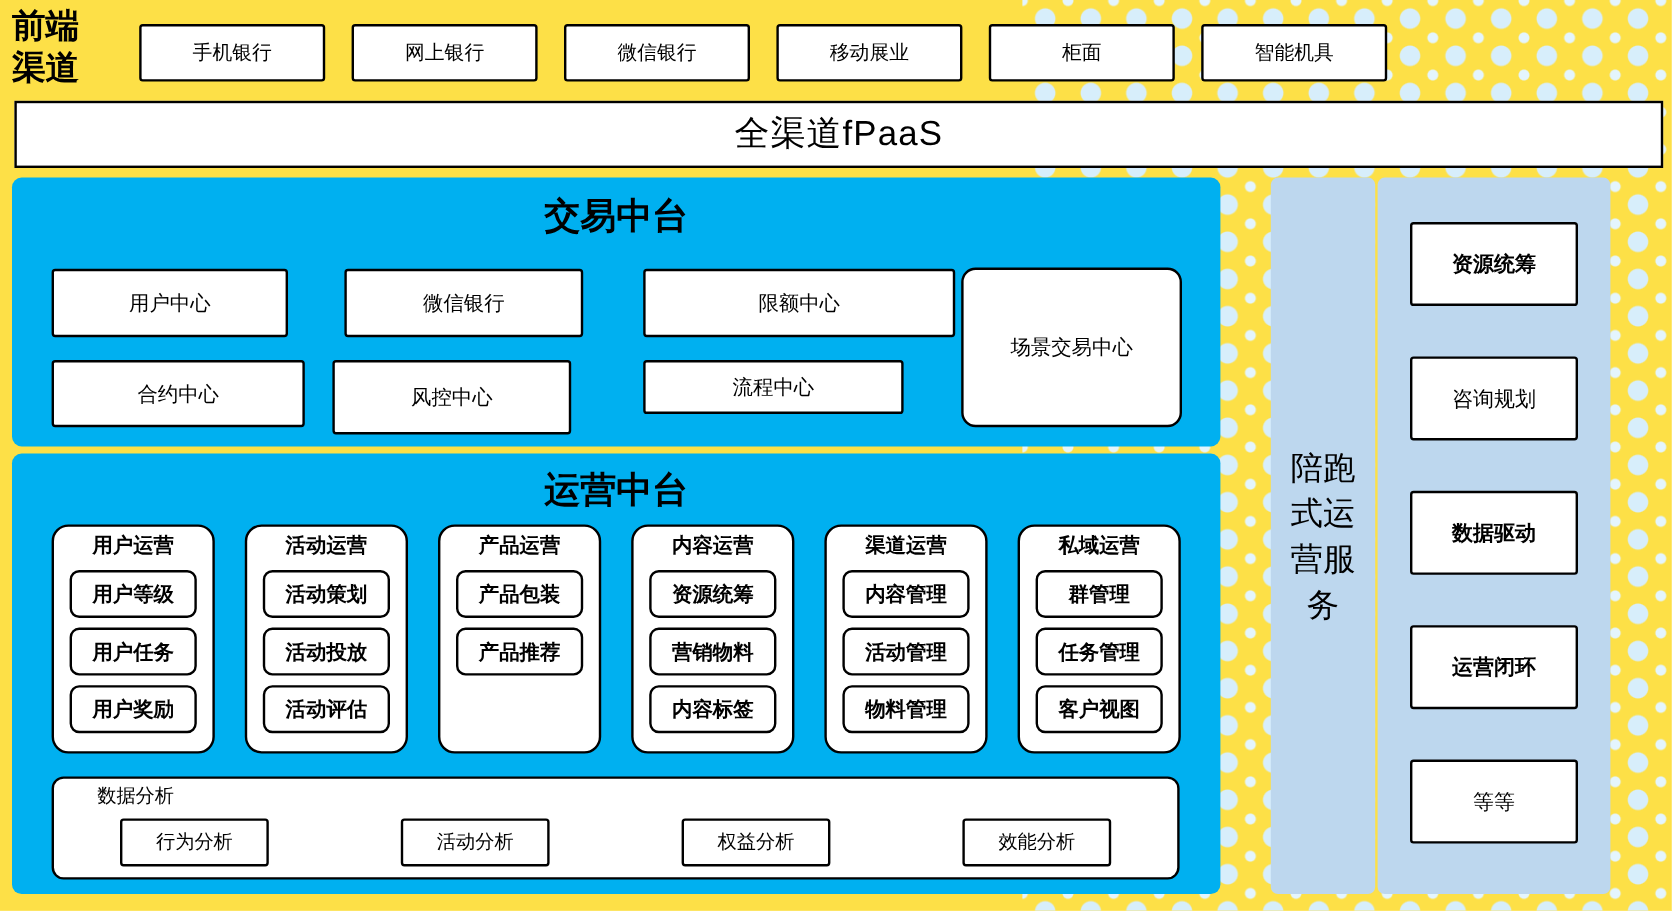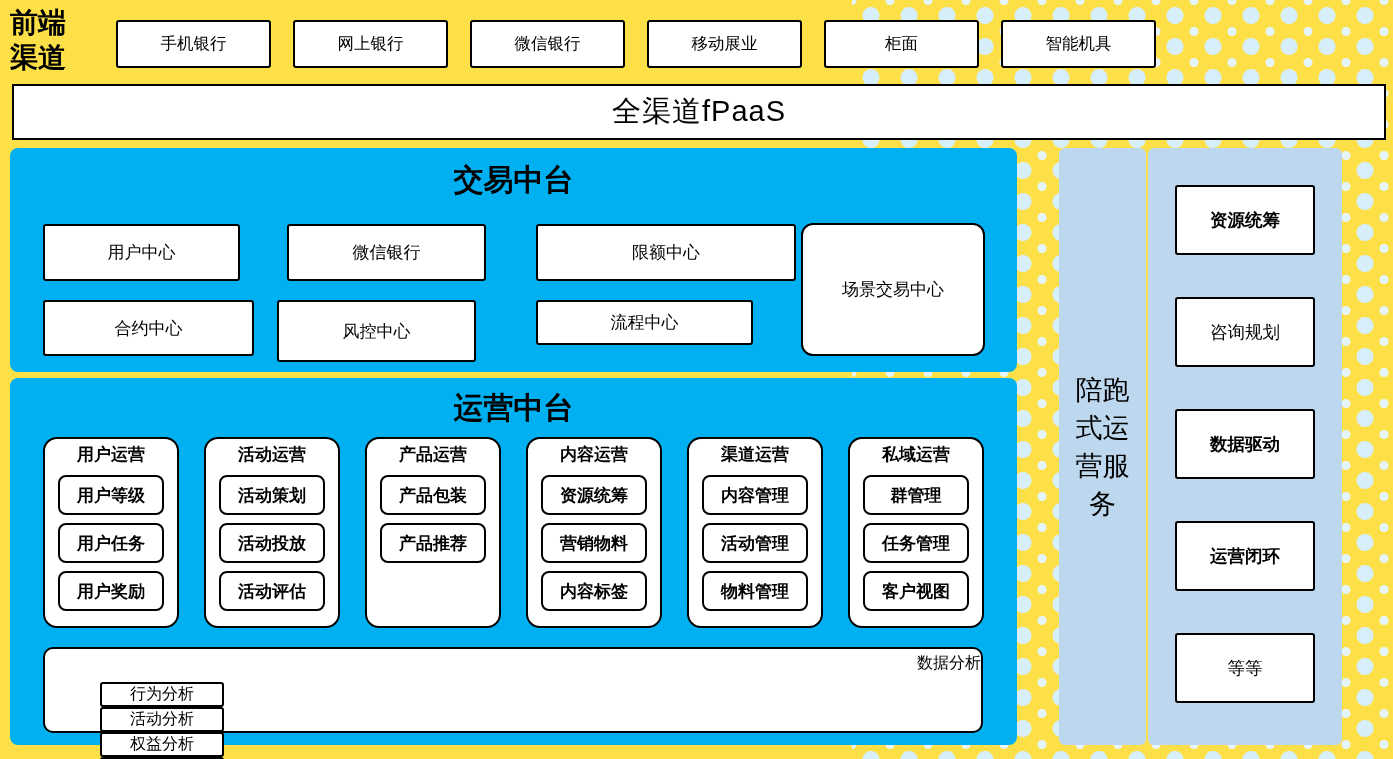--- a/index.html
+++ b/index.html
@@ -71,22 +71,22 @@
   .ops-item{
     width:106px;height:40px;margin-top:8px;border-radius:8px;
     font-size:17px;font-weight:700;flex:none;
   }
 
   
   .analytics-band{
     position:absolute;left:33px;top:269px;width:940px;height:86px;
     background:#fff;border:2px solid #000;border-radius:10px;box-sizing:border-box;
   }
-  .analytics-title{position:absolute;left:0;right:0;top:4px;text-align:right;font-size:16px;font-weight:500;}
-  .analytics-row{position:absolute;left:55px;right:55px;top:33px;height:40px;display:flex;justify-content:space-between;flex-direction:column;}
+  .analytics-title{position:absolute;left:0;right:0;top:4px;text-align:left;font-size:16px;font-weight:500;padding-left:36px;}
+  .analytics-row{position:absolute;left:55px;right:55px;top:33px;height:40px;display:flex;justify-content:space-between;}
   .analytics-box{width:124px;height:40px;border-radius:3px;font-size:16px;font-weight:500;}
 
   
   .companion-bar{
     left:1036px;top:148px;width:87px;height:597px;
     background:#BDD7EE;border-radius:6px;
     display:flex;align-items:center;justify-content:center;margin-left:23px;
   }
   .companion-text{
     width:58px;font-size:27px;line-height:38px;font-weight:500;

